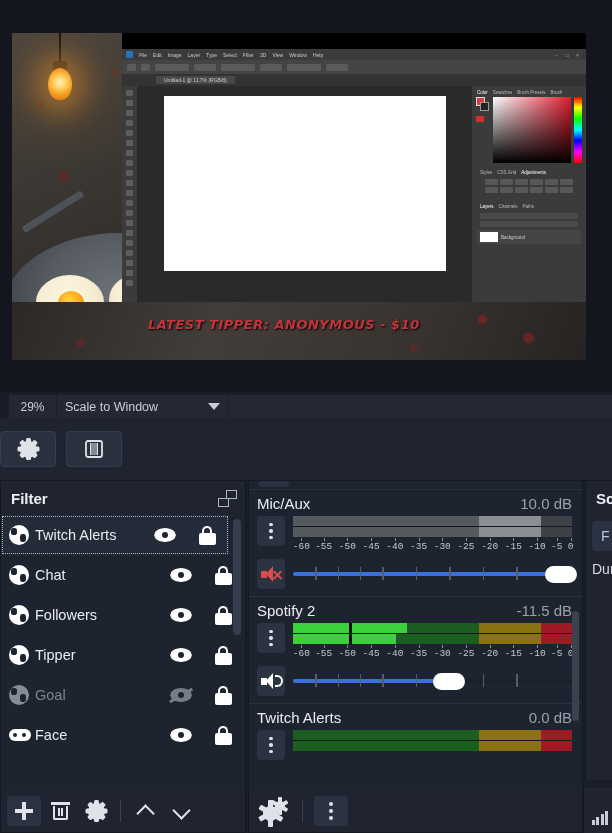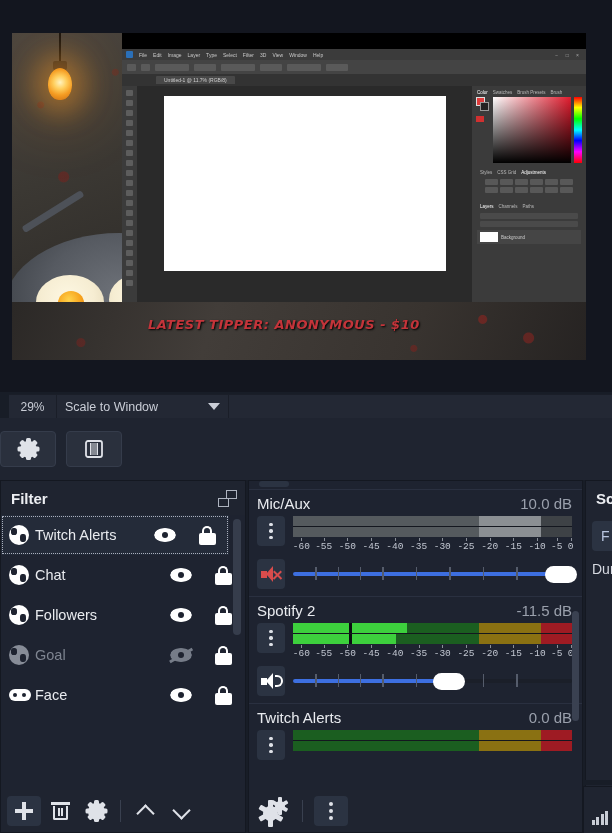--- a/index.html
+++ b/index.html
@@ -702,20 +702,35 @@
               <span class="eye"></span>
             </span>
           <span class="lock-cell">
               <span class="lock">
                 <span class="lock-shackle"></span>
                 <span class="lock-body"></span>
               </span>
             </span>
         </div>
 
+        <div class="src-row">
+          <span class="src-icon">
+              <span class="globe"></span>
+            </span>
+          <span class="src-name">Tipper</span>
+          <span class="eye-cell">
+              <span class="eye"></span>
+            </span>
+          <span class="lock-cell">
+              <span class="lock">
+                <span class="lock-shackle"></span>
+                <span class="lock-body"></span>
+              </span>
+            </span>
+        </div>
 
         <div class="src-row">
           <span class="src-icon">
               <span class="globe dim"></span>
             </span>
           <span class="src-name dim">Goal</span>
           <span class="eye-cell">
             <span class="eye off">
                 <span class="eye-slash"></span>
               </span>

